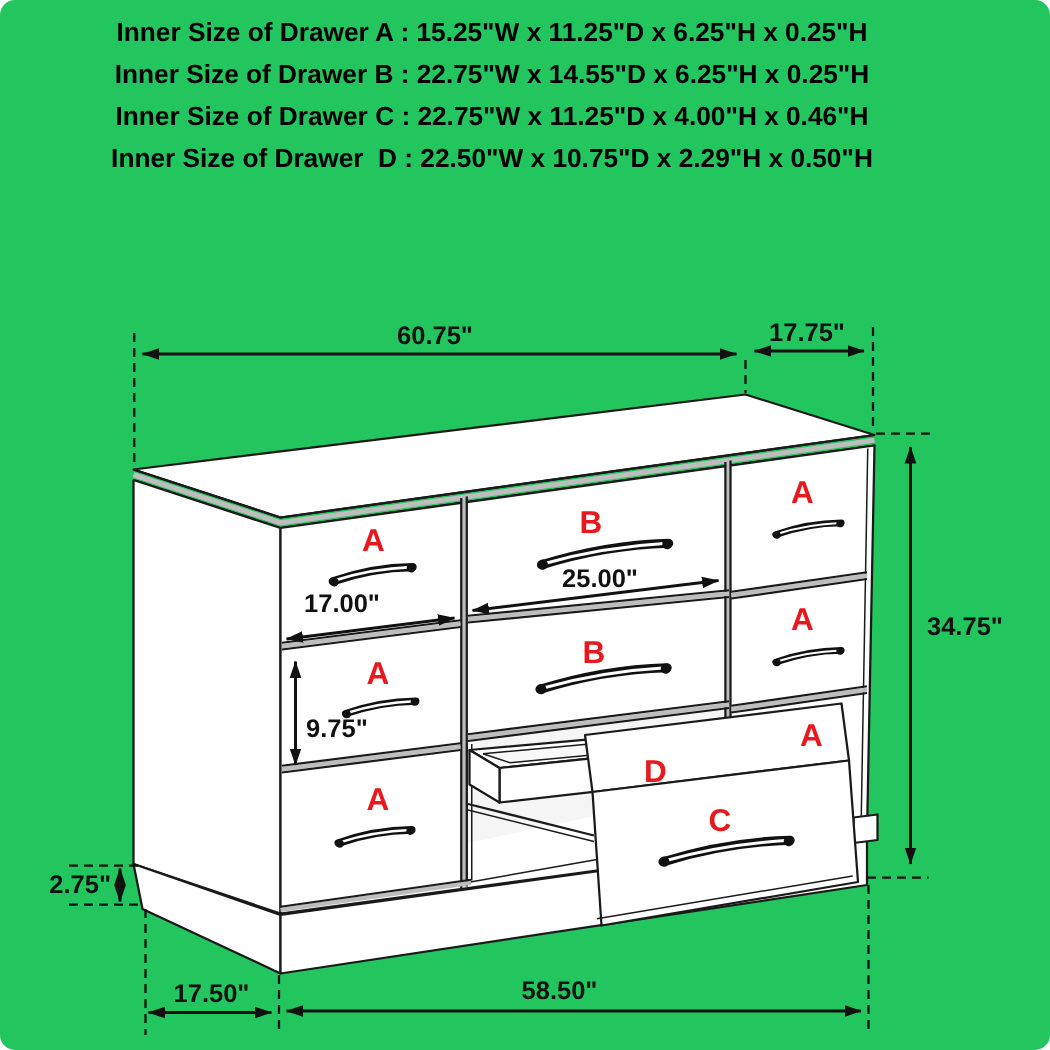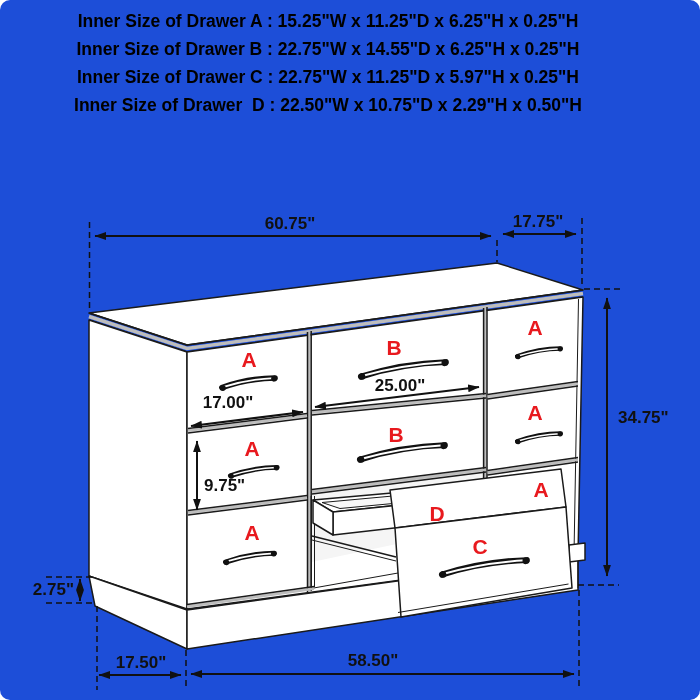--- a/index.html
+++ b/index.html
@@ -1,16 +1,16 @@
 <!DOCTYPE html>
 <html><head>
 <meta charset="utf-8">
 <style>
   html,body{margin:0;padding:0;background:#fff;}
-  .page{position:relative;width:700px;height:700px;background:#1d4ed8;overflow:hidden;
+  .page{position:relative;width:700px;height:700px;background:#22c55e;overflow:hidden;
         font-family:"Liberation Sans",sans-serif;border-radius:10px;}
   .header{position:absolute;top:7px;left:0;width:656px;text-align:center;}
   .hline{font-weight:bold;font-size:17.5px;line-height:28px;color:#000;white-space:pre;}
   .diagram-svg{position:absolute;top:0;left:0;}
   .dim{font:bold 17px "Liberation Sans",sans-serif;fill:#111;}
   .red{font:bold 21px "Liberation Sans",sans-serif;fill:#e8191e;}
   .ln{stroke:#1a1a1a;stroke-width:1.5;fill:none;stroke-linejoin:round;}
   .thin{stroke:#1a1a1a;stroke-width:1;fill:none;}
   .gray{stroke:#bdbdbd;fill:none;}
   .wh{fill:#ffffff;stroke:#1a1a1a;stroke-width:1.5;stroke-linejoin:round;}
@@ -18,21 +18,21 @@
   .dim-line{stroke:#111;stroke-width:2;fill:none;}
 </style>
 </head>
 <body>
 
 <div class="page">
 
   <div class="header">
     <div class="hline">Inner Size of Drawer A : 15.25"W x 11.25"D x 6.25"H x 0.25"H</div>
     <div class="hline">Inner Size of Drawer B : 22.75"W x 14.55"D x 6.25"H x 0.25"H</div>
-    <div class="hline">Inner Size of Drawer C : 22.75"W x 11.25"D x 5.97"H x 0.25"H</div>
+    <div class="hline">Inner Size of Drawer C : 22.75"W x 11.25"D x 4.00"H x 0.46"H</div>
     <div class="hline">Inner Size of Drawer  D : 22.50"W x 10.75"D x 2.29"H x 0.50"H</div>
   </div>
 
   <svg class="diagram-svg" width="700" height="700" viewBox="0 0 700 700">
     <defs>
       <marker id="arr" markerUnits="userSpaceOnUse" markerWidth="12" markerHeight="9" viewBox="0 0 12 9" refX="11" refY="4.5" orient="auto-start-reverse">
         <path d="M0,0.6 L11.5,4.5 L0,8.4 Z" fill="#111"></path>
       </marker>
       <g id="handle-a">
         <path d="M3,7 Q30,1 57,4" stroke="#111" stroke-width="5.5" fill="none" stroke-linecap="round"></path>

